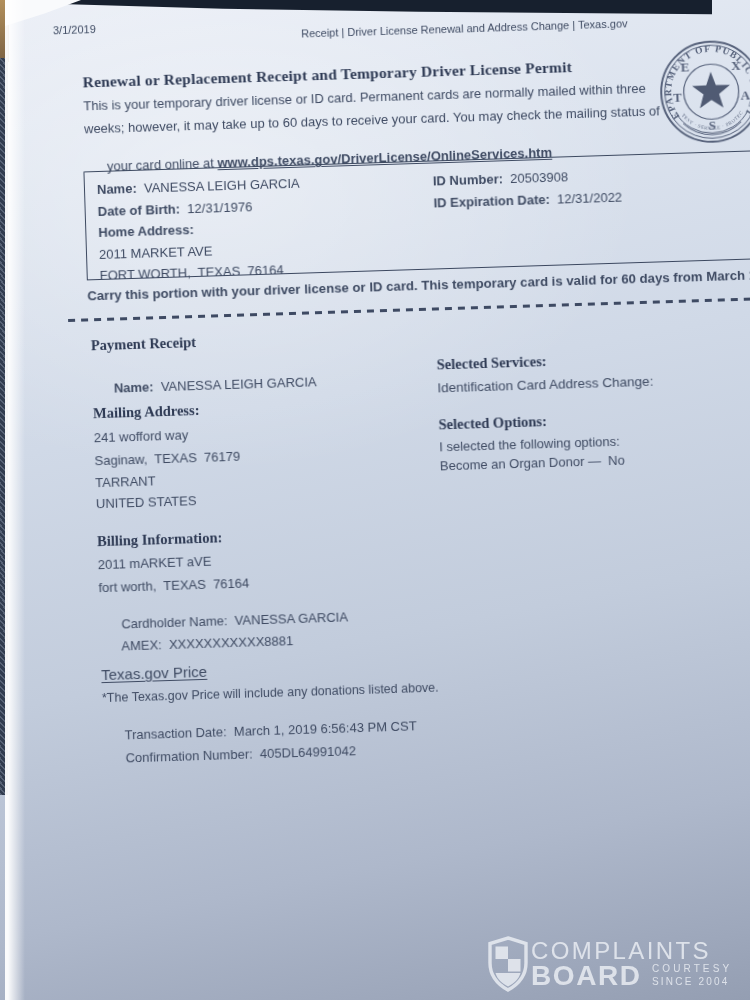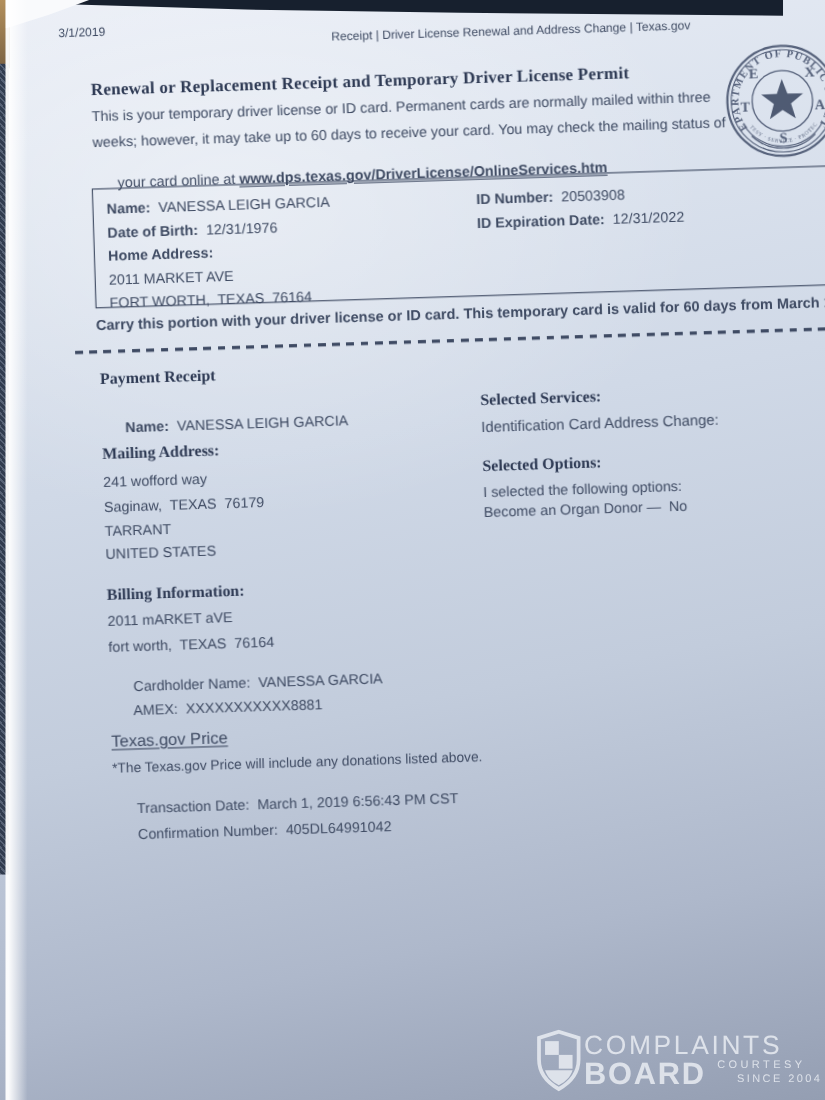--- a/index.html
+++ b/index.html
@@ -30,21 +30,21 @@
   .u{text-decoration:underline;text-underline-offset:2px;}
   .fs13{font-size:13px;}
   #id-box{left:78px;top:174px;width:706px;height:107px;border:1.5px solid #3b475f;}
   #dash-line{left:58px;top:321px;width:740px;height:2.6px;
     background:repeating-linear-gradient(90deg,#3e4a63 0 7px,rgba(0,0,0,0) 7px 13px);}
   #seal{left:646px;top:52px;opacity:.88;filter:blur(.4px);}
   #watermark{left:485px;top:935px;width:262px;height:62px;color:#eef1f6;opacity:.8;}
   #wm-line1{left:46px;top:2px;font-size:24px;letter-spacing:2.4px;font-weight:400;}
   #wm-line2{left:46px;top:25px;font-size:28px;letter-spacing:1.6px;font-weight:bold;}
   #wm-tag1{left:167px;top:28px;font-size:10px;letter-spacing:3.1px;}
-  #wm-tag2{left:185px;top:41px;font-size:10px;letter-spacing:2.2px;}
+  #wm-tag2{left:167px;top:41px;font-size:10px;letter-spacing:2.2px;}
 </style>
 </head>
 <body>
 
 <div id="shot">
 
   <div class="abs" id="paper-glow"></div>
   <div class="abs" id="edge-tan"></div>
   <div class="abs" id="edge-denim"></div>
   <div class="abs" id="top-band"></div>

